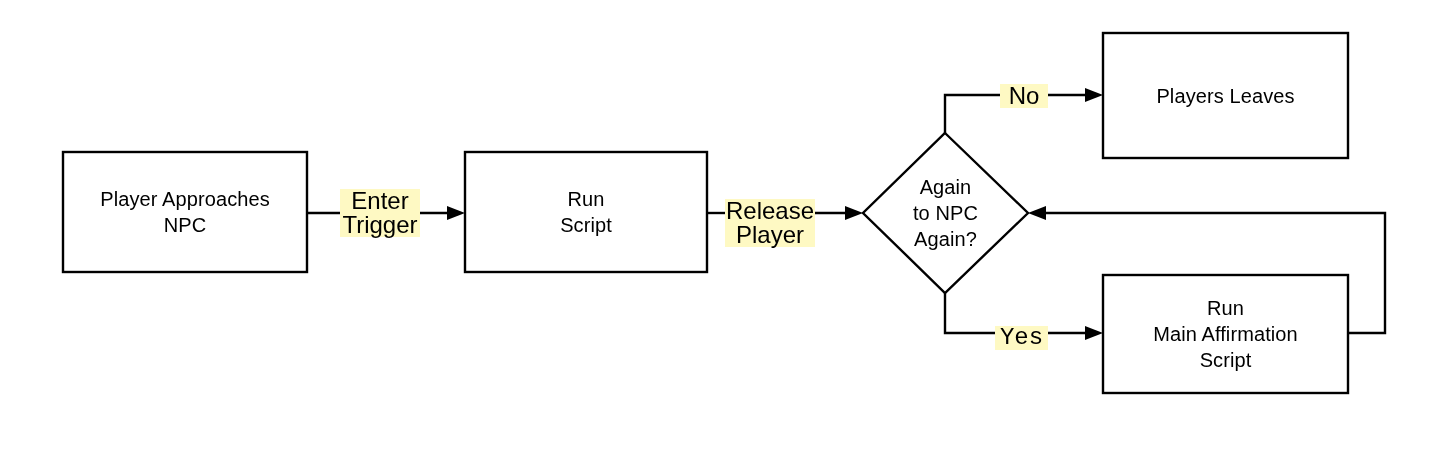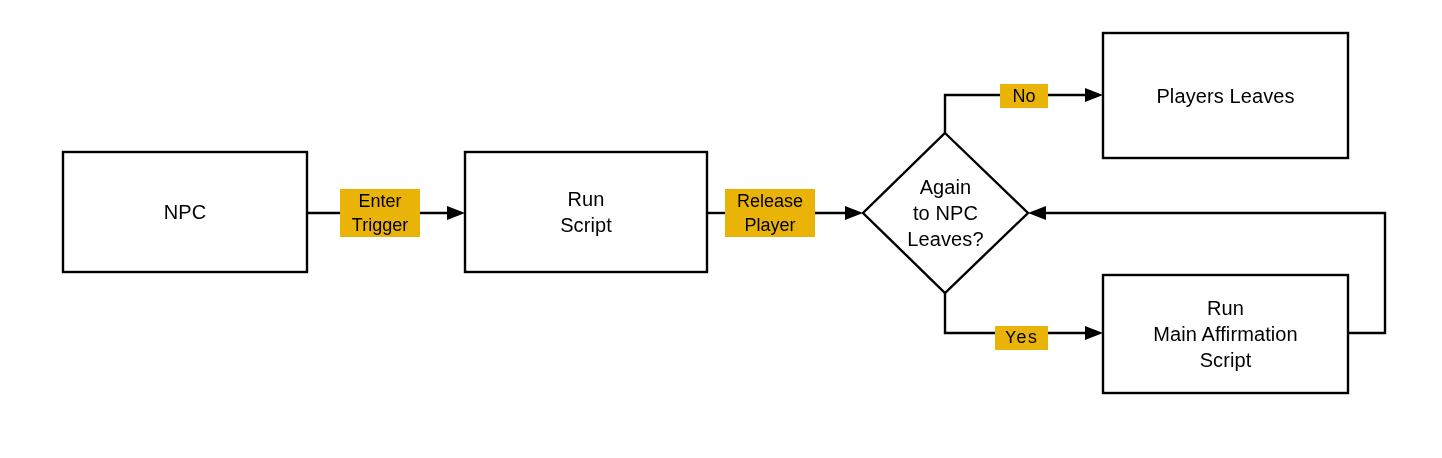--- a/index.html
+++ b/index.html
@@ -57,23 +57,23 @@
     pointer-events: none;
   }
   .edge-label {
     position: absolute;
     display: flex;
     flex-direction: column;
     align-items: center;
     justify-content: center;
     text-align: center;
     color: #000000;
-    background: #eab308;
+    background: #fef9c3;
     font-family: "Liberation Sans", sans-serif;
-    font-size: 18px;
+    font-size: 24px;
     line-height: 24px;
     white-space: nowrap;
     pointer-events: none;
   }
   .edge-label.single {
     line-height: 22px;
   }
 </style>
 </head>
 <body>
@@ -106,50 +106,51 @@
 
     <path class="edge-line" d="M 945 293 L 945 333 L 995 333"></path>
     <path class="edge-line" d="M 1048 333 L 1093 333"></path>
     <polygon class="arrow-head" points="1103,333 1085,326 1085,340"></polygon>
 
     <path class="edge-line" d="M 1348 333 L 1385 333 L 1385 213 L 1038 213"></path>
     <polygon class="arrow-head" points="1028,213 1046,206 1046,220"></polygon>
   </svg>
 
   <div class="node-text" style="left:63px; top:152px; width:244px; height:120px;">
+    <span>Player Approaches</span>
     <span>NPC</span>
   </div>
 
   <div class="node-text" style="left:465px; top:152px; width:242px; height:120px;">
     <span>Run</span>
     <span>Script</span>
   </div>
 
   <div class="node-text" style="left:863px; top:133px; width:165px; height:160px;">
     <span>Again</span>
     <span>to NPC</span>
-    <span>Leaves?</span>
+    <span>Again?</span>
   </div>
 
   <div class="node-text" style="left:1103px; top:33px; width:245px; height:125px;">
     <span>Players Leaves</span>
   </div>
 
   <div class="node-text" style="left:1103px; top:275px; width:245px; height:118px;">
     <span>Run</span>
     <span>Main Affirmation</span>
     <span>Script</span>
   </div>
 
   <div class="edge-label" style="left:340px; top:189px; width:80px; height:48px;text-align:right;">
     <span>Enter</span>
     <span>Trigger</span>
   </div>
 
-  <div class="edge-label" style="left:725px; top:189px; width:90px; height:48px;">
+  <div class="edge-label" style="left:725px; top:199px; width:90px; height:48px;">
     <span>Release</span>
     <span>Player</span>
   </div>
 
   <div class="edge-label single" style="left:1000px; top:84px; width:48px; height:24px;">
     <span>No</span>
   </div>
 
   <div class="edge-label single" style="left:995px; top:326px; width:53px; height:24px;font-family:Liberation Mono, monospace;">
     <span>Yes</span>

